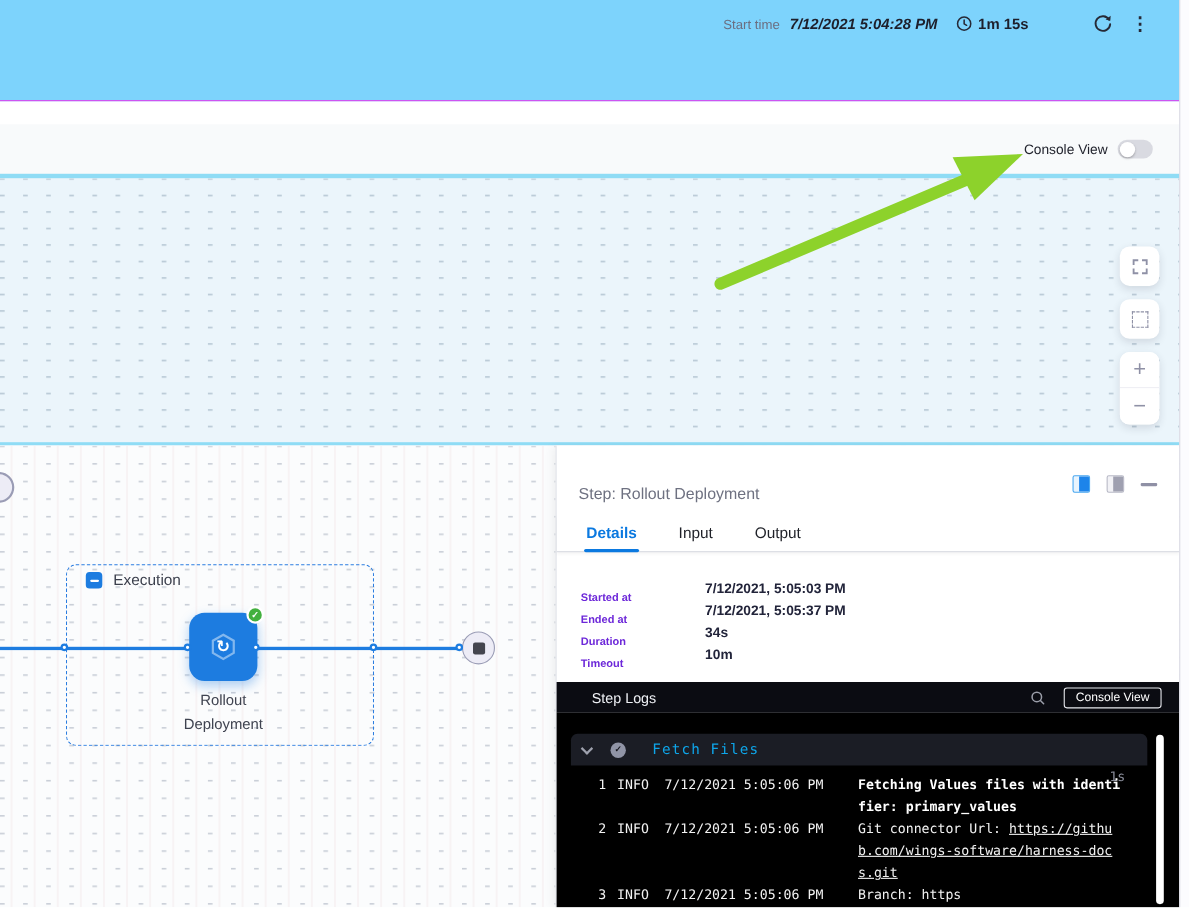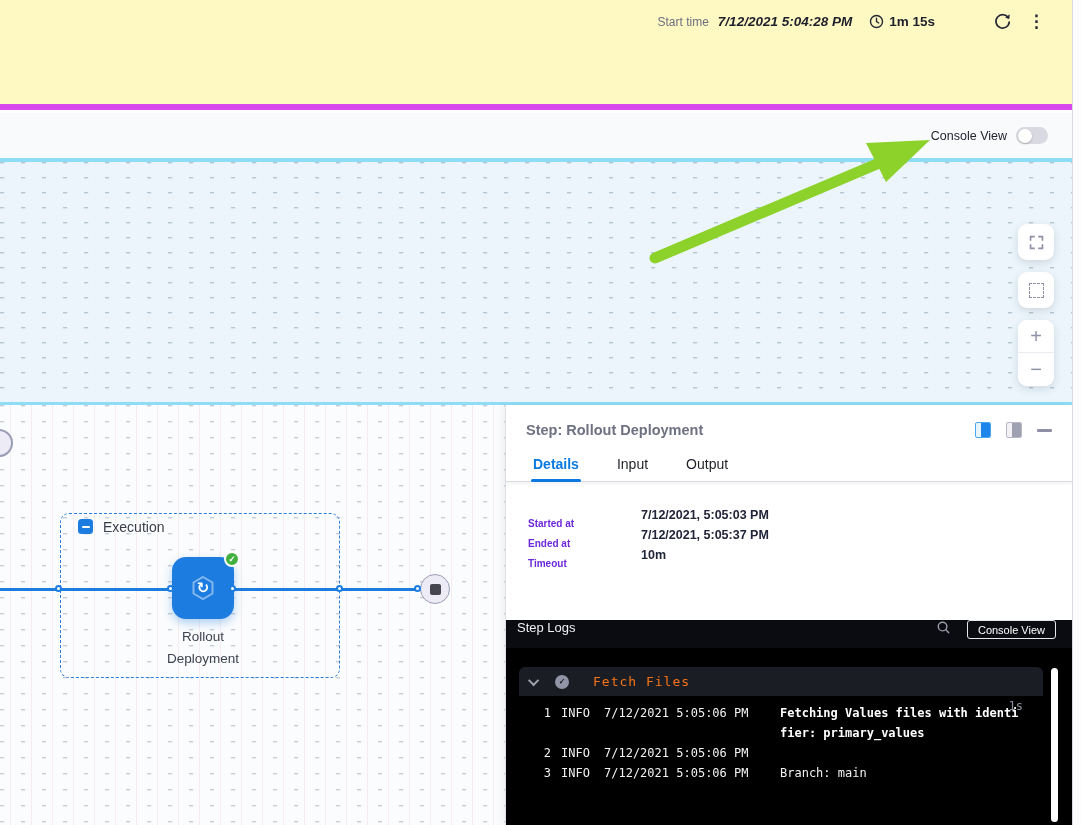--- a/index.html
+++ b/index.html
@@ -1,22 +1,22 @@
 <!DOCTYPE html>
 <html><head>
 <meta charset="utf-8">
 <style>
   * { margin:0; padding:0; box-sizing:border-box; }
   html,body { width:1081px; height:825px; overflow:hidden; background:#fff; }
   body { font-family:"Liberation Sans", sans-serif; color:#1d1f2b; }
   .app { position:relative; width:1081px; height:825px; overflow:hidden; background:#fff; }
 
   
-  .topbar { position:absolute; left:0; top:0; width:1081px; height:110px; background:#fef9c3;
-            border-bottom:6px solid #d946ef; }
+  .topbar { position:absolute; left:0; top:0; width:1081px; height:92px; background:#7dd3fc;
+            border-bottom:1px solid #d946ef; }
   .topbar-row { display:flex; align-items:center; justify-content:flex-end; padding:12px 36px 0 0; gap:0; }
   .start-label { font-size:12px; color:#6b6e80; margin-right:9px; }
   .start-value { font-size:13.5px; font-weight:700; color:#1d1f2b; margin-right:17px;font-style:italic; }
   .dur-wrap { display:flex; align-items:center; gap:5px; margin-right:58px; }
   .dur-text { font-size:13.5px; font-weight:700; color:#1d1f2b; }
   .icon-btn { background:none; border:none; cursor:pointer; display:flex; align-items:center; justify-content:center; padding:0; }
   .refresh-btn { margin-right:16px; }
   .kebab { font-size:17px; font-weight:700; color:#262936; letter-spacing:0; line-height:1; }
 
   
@@ -42,21 +42,21 @@
            font-size:20px; color:#8f91a6; font-weight:400; }
   .zhalf.top { border-bottom:1px solid #ececf2; }
   .marquee-box { width:15px; height:15px; border:1.6px dashed #8f91a6; }
 
   
   .overlay-svg { position:absolute; inset:0; width:1081px; height:825px; pointer-events:none; z-index:40; }
 
   
   .edge-line { position:absolute; left:0; top:183px; width:420px; height:2.5px; background:#1d7ce0; }
   .group-box { position:absolute; left:60px; top:108px; width:280px; height:165px; border:1.3px dashed #2b7de0; border-radius:9px; }
-  .group-head { position:absolute; left:78px; top:114px; display:flex; align-items:flex-start; gap:10px; }
+  .group-head { position:absolute; left:78px; top:114px; display:flex; align-items:flex-end; gap:10px; }
   .collapse-box { width:15px; height:15px; background:#1d7ce0; border:none; border-radius:3.5px; cursor:pointer;
                   display:flex; align-items:center; justify-content:center; }
   .collapse-box .minus { width:8px; height:2px; background:#fff; border-radius:1px; }
   .group-label { font-size:14px; color:#3b3f4c; }
   .port { position:absolute; width:7px; height:7px; border:2px solid #1d7ce0; background:#fff; border-radius:50%; z-index:3; }
   .step-node { position:absolute; left:172px; top:152px; width:62px; height:62px; background:#1d7ce0; border:none; border-radius:14px;
                cursor:pointer; box-shadow:0 4px 10px rgba(29,124,224,.35); display:flex; align-items:center; justify-content:center; z-index:2; }
   .node-ico { position:relative; width:32px; height:32px; display:flex; align-items:center; justify-content:center; }
   .node-ico .refresh-glyph { position:absolute; color:#fff; font-size:15px; font-weight:700; font-family:"DejaVu Sans", sans-serif; }
   .ok-badge { position:absolute; left:224px; top:146px; width:16px; height:16px; border-radius:50%; background:#42b03e;
@@ -66,50 +66,50 @@
   .stop-node { position:absolute; left:420px; top:169px; width:30px; height:30px; border-radius:50%; background:#edecf6;
                border:1.6px solid #9a9cb5; cursor:pointer; display:flex; align-items:center; justify-content:center; z-index:2; }
   .stop-node .sq { width:11px; height:11px; background:#44454e; border-radius:2px; }
   .ghost-node { position:absolute; left:-15px; top:24px; width:28px; height:28px; border-radius:50%; background:#edecf6;
                 border:2px solid #9a9cb5; }
 
   
   .panel { position:absolute; left:505px; top:405px; width:567px; height:420px; background:#fff; z-index:30;
            border-left:1px solid #dddfe6; box-shadow:-3px 0 8px rgba(0,0,0,.05); display:flex; flex-direction:column; }
   .panel-head { display:flex; align-items:center; padding:17px 20px 10px 20px; }
-  .panel-title { font-size:14.5px; font-weight:700; color:#6e7181; flex:1; }
+  .panel-title { font-size:14.5px; font-weight:400; color:#6e7181; flex:1;margin-top:20px; }
   .ph-icons { display:flex; align-items:center; gap:15px; }
   .layout-ico { width:16px; height:16px; border-radius:2px; display:flex; overflow:hidden; border:1.5px solid #49a7f0; cursor:pointer; padding:0; background:#e8f4fe; }
   .layout-ico .half-r { margin-left:auto; width:9px; height:100%; background:#1d84ea; }
   .layout-ico.gray { border-color:#b8b9c6; background:#f2f2f6; }
   .layout-ico.gray .half-r { background:#9fa0b0; }
   .min-btn { width:15px; height:16px; background:none; border:none; cursor:pointer; position:relative; }
   .min-btn::after { content:""; position:absolute; left:0; top:7px; width:15px; height:2.5px; background:#8f90a5; border-radius:1px; }
   .tabs { display:flex; padding:0 0 0 25px; gap:34px; border-bottom:1px solid #dadce3; box-shadow:0 2px 3px rgba(0,0,0,.05); }
   .tab { background:none; border:none; cursor:pointer; font-size:14px; color:#1f2128; padding:8px 2px 9px 2px; position:relative; }
   .tab.active { color:#0b79e0; font-weight:700; }
   .tab.active::after { content:""; position:absolute; left:0; right:0; bottom:-1px; height:3px; background:#0b79e0; border-radius:2px; }
   .details { padding:23px 0 0 22px; }
   .drow { display:flex; height:20px; align-items:center; }
   .dlabel { width:113px; font-size:10px; font-weight:700; color:#6d28d9;margin-top:16px; }
   .dvalue { font-size:12.5px; font-weight:700; color:#22243a; }
 
   
   .logs { margin-top:auto; height:205px; display:flex; flex-direction:column; position:relative; }
-  .logs-head { height:28px; background:#0b0c12; display:flex; align-items:flex-start; padding:0 16px 0 11px; gap:16px; }
+  .logs-head { height:28px; background:#0b0c12; display:flex; align-items:center; padding:0 16px 0 32px; gap:16px; }
   .logs-title { font-size:13px; color:#eef0f4; flex:1; }
   .logs-cv-btn { height:19px; padding:0 10px; background:transparent; border:1px solid #e8e9ee; border-radius:3px;
                  color:#fff; font-size:11px; cursor:pointer; font-family:"Liberation Sans", sans-serif; }
   .logs-body { flex:1; background:#000; position:relative; overflow:hidden; }
   .log-group { margin:19px 29px 0 13px; height:29px; background:#1b1d25; border-radius:6px 6px 0 0;
                display:flex; align-items:center; padding:0 20px 0 12px; gap:0; cursor:pointer; border:none; width:calc(100% - 42px); }
   .chev { width:8px; height:8px; border-left:2px solid #9fa2ae; border-bottom:2px solid #9fa2ae; transform:rotate(-45deg) translateY(-2px); margin-right:16px; }
   .gcheck { width:14px; height:14px; border-radius:50%; background:#9094a6; display:flex; align-items:center; justify-content:center; margin-right:24px; }
   .gcheck span { color:#14151c; font-size:8px; font-weight:700; line-height:1; }
-  .gname { font-family:"DejaVu Sans Mono", monospace; font-size:13px; color:#f97316; letter-spacing:1px; flex:1; text-align:left; }
+  .gname { font-family:"DejaVu Sans Mono", monospace; font-size:13px; color:#0ea5e9; letter-spacing:1px; flex:1; text-align:left; }
   .gdur { font-family:"DejaVu Sans Mono", monospace; font-size:12px; color:#8b8e9c;margin-top:48px; }
   .log-lines { margin-top:7px; font-family:"DejaVu Sans Mono", monospace; font-size:12px; line-height:20px; color:#f2f2f2; }
   .lrow { display:flex; padding-left:37px; }
   .lnum { width:8px; text-align:right; margin-right:10px; flex:none; }
   .llevel { width:30px; margin-right:13px; flex:none; }
   .ltime { width:147px; margin-right:29px; flex:none; }
   .lmsg { width:243px; word-break:break-all; }
   .lmsg.bold { font-weight:700; color:#fff; }
   .llink { text-decoration:underline; color:#f2f2f2; cursor:pointer; }
   .log-scrollbar { position:absolute; right:14px; top:20px; bottom:3px; width:7px; background:#fff; border-radius:4px; cursor:pointer; }
@@ -265,20 +265,24 @@
     <div class="details">
       <div class="drow">
         <span class="dlabel">Started at</span>
         <span class="dvalue">7/12/2021, 5:05:03 PM</span>
       </div>
       <div class="drow">
         <span class="dlabel">Ended at</span>
         <span class="dvalue">7/12/2021, 5:05:37 PM</span>
       </div>
       <div class="drow">
+        <span class="dlabel">Duration</span>
+        <span class="dvalue">34s</span>
+      </div>
+      <div class="drow">
         <span class="dlabel">Timeout</span>
         <span class="dvalue">10m</span>
       </div>
     </div>
 
     <div class="logs">
       <div class="logs-head">
         <span class="logs-title">Step Logs</span>
         <button class="icon-btn">
           <span style="display:flex">
@@ -303,26 +307,27 @@
           <div class="lrow">
             <span class="lnum">1</span>
             <span class="llevel">INFO</span>
             <span class="ltime">7/12/2021 5:05:06 PM</span>
             <span class="lmsg bold">Fetching Values files with identifier: primary_values</span>
           </div>
           <div class="lrow">
             <span class="lnum">2</span>
             <span class="llevel">INFO</span>
             <span class="ltime">7/12/2021 5:05:06 PM</span>
+            <span class="lmsg"><span>Git connector Url: </span><span class="llink">https://github.com/wings-software/harness-docs.git</span></span>
           </div>
           <div class="lrow">
             <span class="lnum">3</span>
             <span class="llevel">INFO</span>
             <span class="ltime">7/12/2021 5:05:06 PM</span>
-            <span class="lmsg">Branch: main</span>
+            <span class="lmsg">Branch: https</span>
           </div>
         </div>
         <div class="log-scrollbar"></div>
       </div>
     </div>
   </div>
 
   <div class="gutter"></div>
 </div>
 

